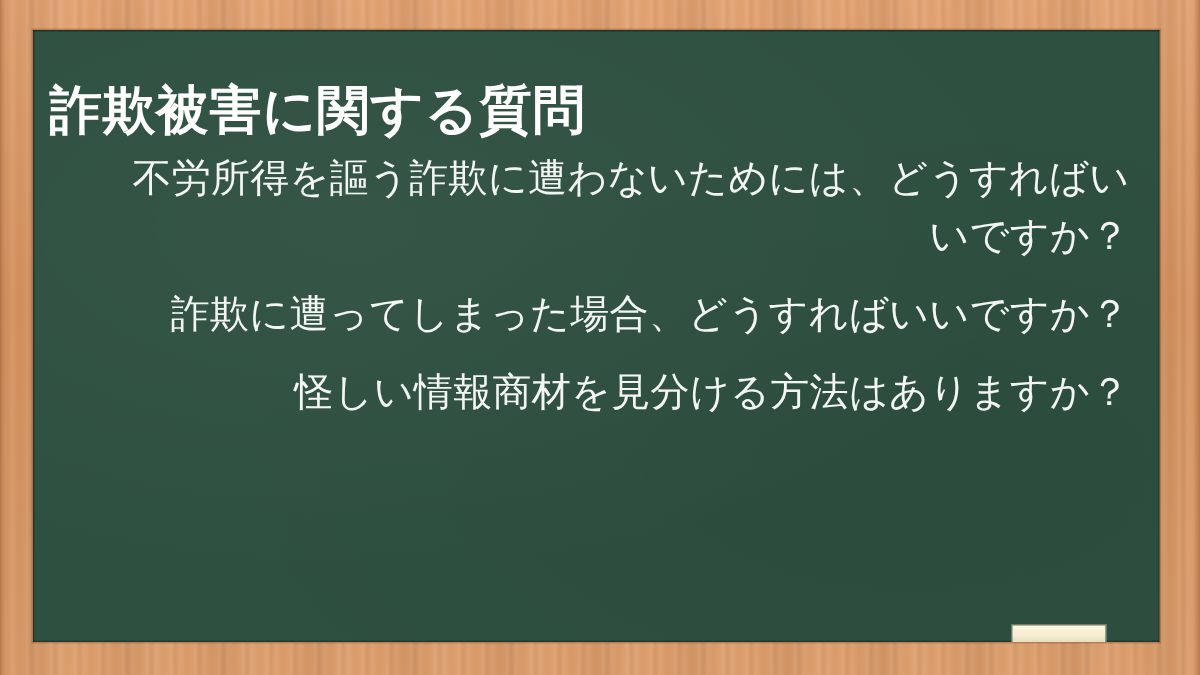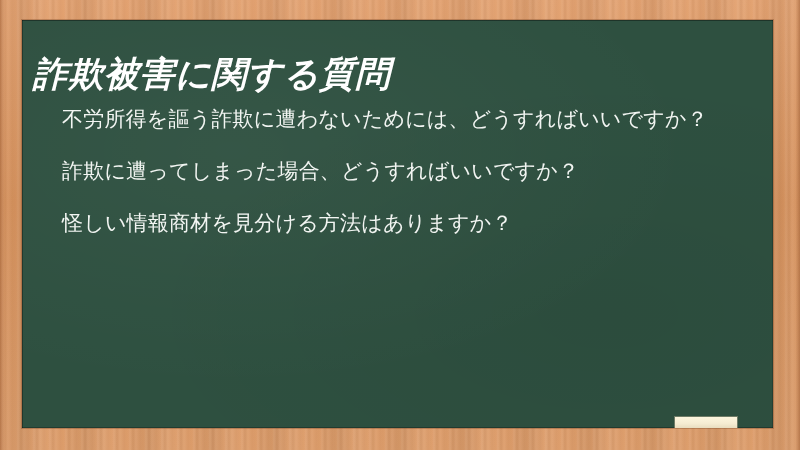--- a/index.html
+++ b/index.html
@@ -81,41 +81,41 @@
   #board-title {
     position: absolute;
     left: 11px;
     top: 8px;
     width: 720px;
     color: #ffffff;
     font-size: 35px;
     line-height: 47px;
     letter-spacing: 0.5px;
     white-space: nowrap;
-    font-style: italic;
   }
 
   
   #question-list {
     position: absolute;
     left: 25px;
     top: 80px;
     width: 706px;
     list-style: none;
     margin: 0;
     padding: 0;
   }
   .question-item {
     color: #f2f5f2;
-    font-size: 21px;
+    font-size: 26px;
     line-height: 39px;
     letter-spacing: 0.2px;
     text-indent: 15px;
     margin: 0 0 13px 0;
     word-break: break-all;
+    text-align: right;
   }
   .question-item:last-child {
     margin-bottom: 0;
   }
 
   
   #chalk-piece {
     position: absolute;
     left: 653px;
     top: 397px;

